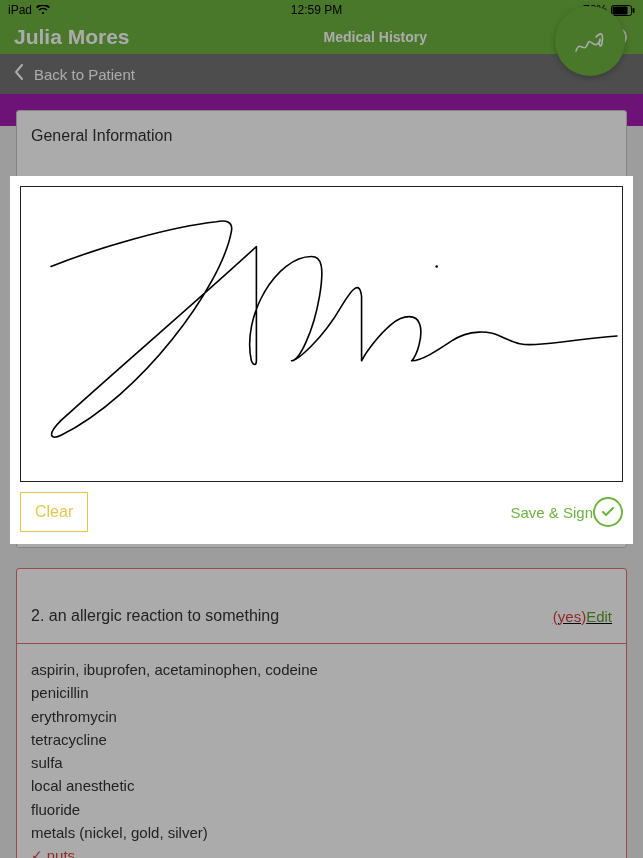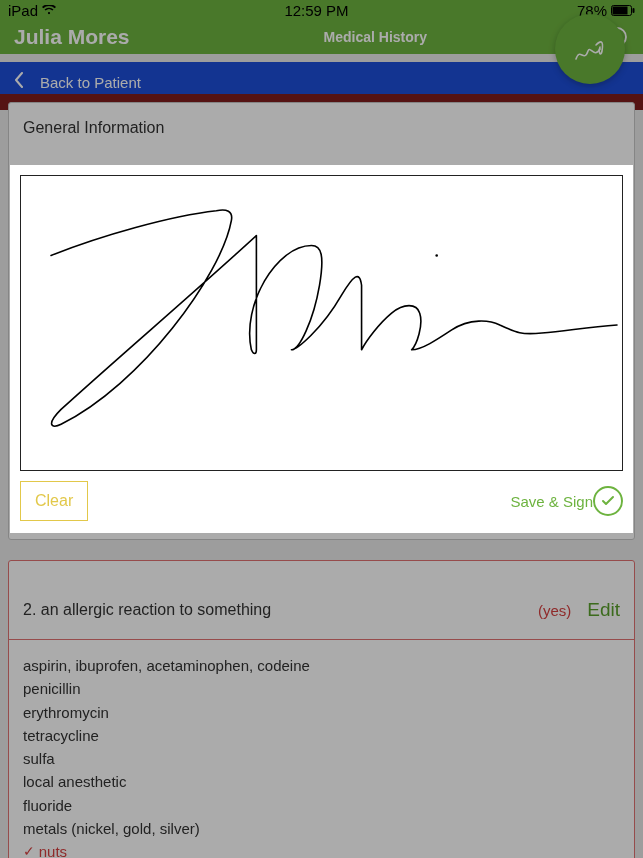--- a/index.html
+++ b/index.html
@@ -1,46 +1,46 @@
 <!DOCTYPE html>
 <html><head>
   <meta charset="utf-8">
   <style>
     * { margin: 0; padding: 0; box-sizing: border-box; font-family: -apple-system, Helvetica, Arial, sans-serif; }
     body { width: 643px; height: 858px; background: #c0c0c0; position: relative; overflow: hidden; }
-    .status-bar { height: 20px; background: #6db33f; display: flex; align-items: center; justify-content: space-between; padding: 0 8px; font-size: 15px; color: #000; }
+    .status-bar { height: 20px; background: #6db33f; display: flex; align-items: center; justify-content: space-between; padding: 0 8px; font-size: 12px; color: #000; }
     .status-left { display: flex; align-items: center; gap: 4px; }
     .status-right { display: flex; align-items: center; gap: 4px; }
     .wifi-icon svg, .battery-icon svg { display: block; }
     .header { height: 34px; background: #6db33f; display: flex; align-items: center; justify-content: space-between; padding: 0 14px; }
     .user-name { color: #fff; font-size: 21px; font-weight: 600; }
     .page-title { color: #fff; font-size: 14px; font-weight: 700; padding-left: 16px; }
     .power-btn { width: 24px; height: 24px; }
     .power-btn svg { display: block; }
-    .sub-header { height: 40px; background: #1d4ed8; display: flex; align-items: center; padding: 0 14px; gap: 16px; margin-top: 8px; }
+    .sub-header { height: 40px; background: #737373; display: flex; align-items: center; padding: 0 14px; gap: 10px; }
     .sub-header .chevron { color: #fff; }
     .back-link { color: #fff; font-size: 15px; }
-    .main { position: absolute; top: 94px; left: 0; right: 0; bottom: 0; background: #7f1d1d; padding: 8px; }
+    .main { position: absolute; top: 94px; left: 0; right: 0; bottom: 0; background: #a21caf; padding: 16px; }
     .card { background: #fff; border: 1px solid #c7c7c7; border-radius: 3px; margin-bottom: 20px; }
     .card-header { padding: 16px 14px 12px; font-size: 16px; color: #333; border-bottom: 1px solid transparent; }
     .card-spacer { height: 360px; }
     .comment-tail { padding: 4px 14px 14px; color: #555; font-size: 10px; }
     .card-red { border-color: #e07171; }
     .card2-header { display: flex; align-items: center; justify-content: space-between; padding: 18px 14px 18px; font-size: 16px; border-bottom: 1px solid #e07171; margin-top: 20px; }
     .card2-title { color: #333; }
-    .card2-right { display: flex; gap: 16px; align-items: center; }
+    .card2-right { display: flex; align-items: flex-end; text-decoration: underline; }
     .yes-txt { color: #d64141; font-size: 15px; }
-    .edit-txt { color: #5aa02c; font-size: 19px; }
+    .edit-txt { color: #5aa02c; font-size: 15px; }
     .allergy-list { padding: 14px; font-size: 15px; color: #333; line-height: 1.55; }
     .checked { color: #d64141; display: flex; align-items: center; gap: 4px; }
     .checked .chk { font-size: 14px; }
     .fab { position: absolute; bottom: 18px; right: 18px; width: 70px; height: 70px; border-radius: 50%; background: #6db33f; display: flex; align-items: center; justify-content: center; box-shadow: 0 2px 6px rgba(0,0,0,0.25); }
     
     .overlay { position: absolute; top: 0; left: 0; right: 0; height: 858px; background: rgba(0,0,0,0.18); }
-    .modal { position: absolute; top: 165px; left: 10px; right: 10px; background: #fff; padding: 10px 10px 12px; }
+    .modal { position: absolute; top: 176px; left: 10px; right: 10px; background: #fff; padding: 10px 10px 12px; }
     .sig-box { border: 1px solid #222; height: 296px; background: #fff; position: relative; }
     .sig-box svg { width: 100%; height: 100%; }
     .modal-footer { display: flex; align-items: center; justify-content: space-between; padding-top: 10px; }
     .clear-btn { border: 1px solid #e2c84a; color: #e2c84a; padding: 10px 14px; font-size: 16px; background: #fff; }
     .save-wrap { display: flex; align-items: center; }
     .save-txt { color: #6db33f; font-size: 15px; }
     .save-circle { width: 30px; height: 30px; border: 2px solid #6db33f; border-radius: 50%; display: flex; align-items: center; justify-content: center; }
     .save-circle svg { display: block; }
     
     .dimmed { filter: brightness(0.82); }

